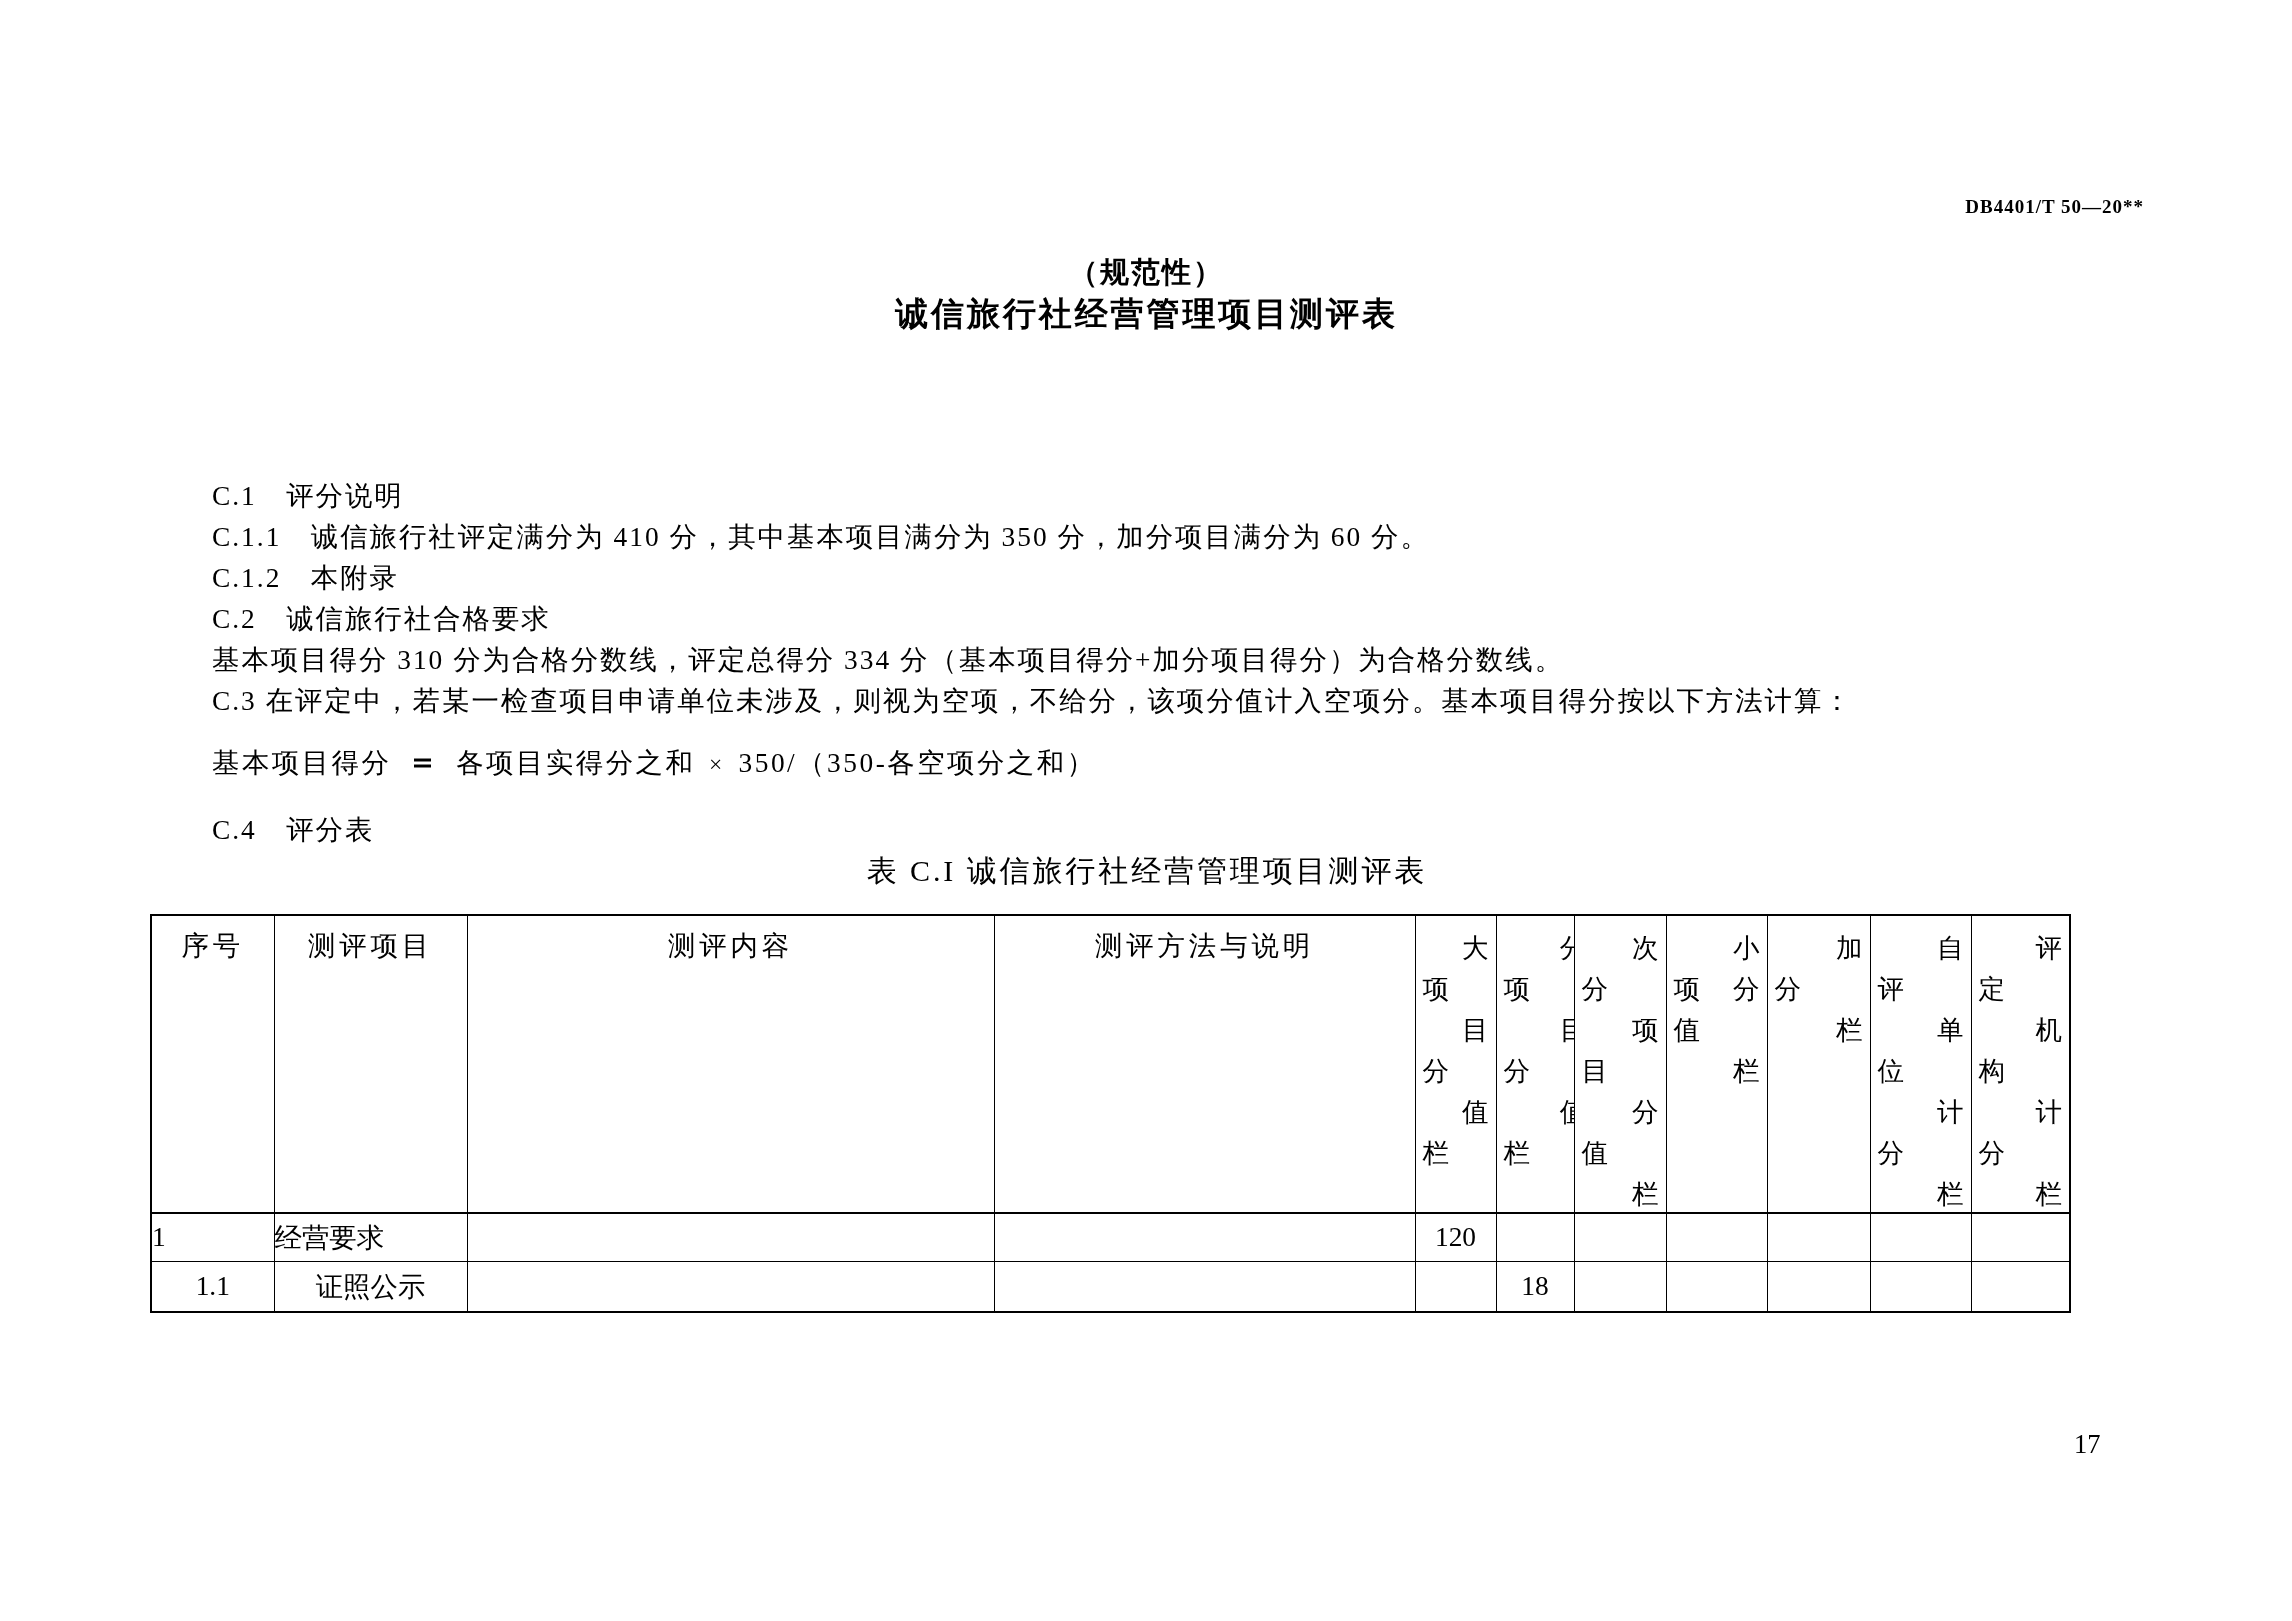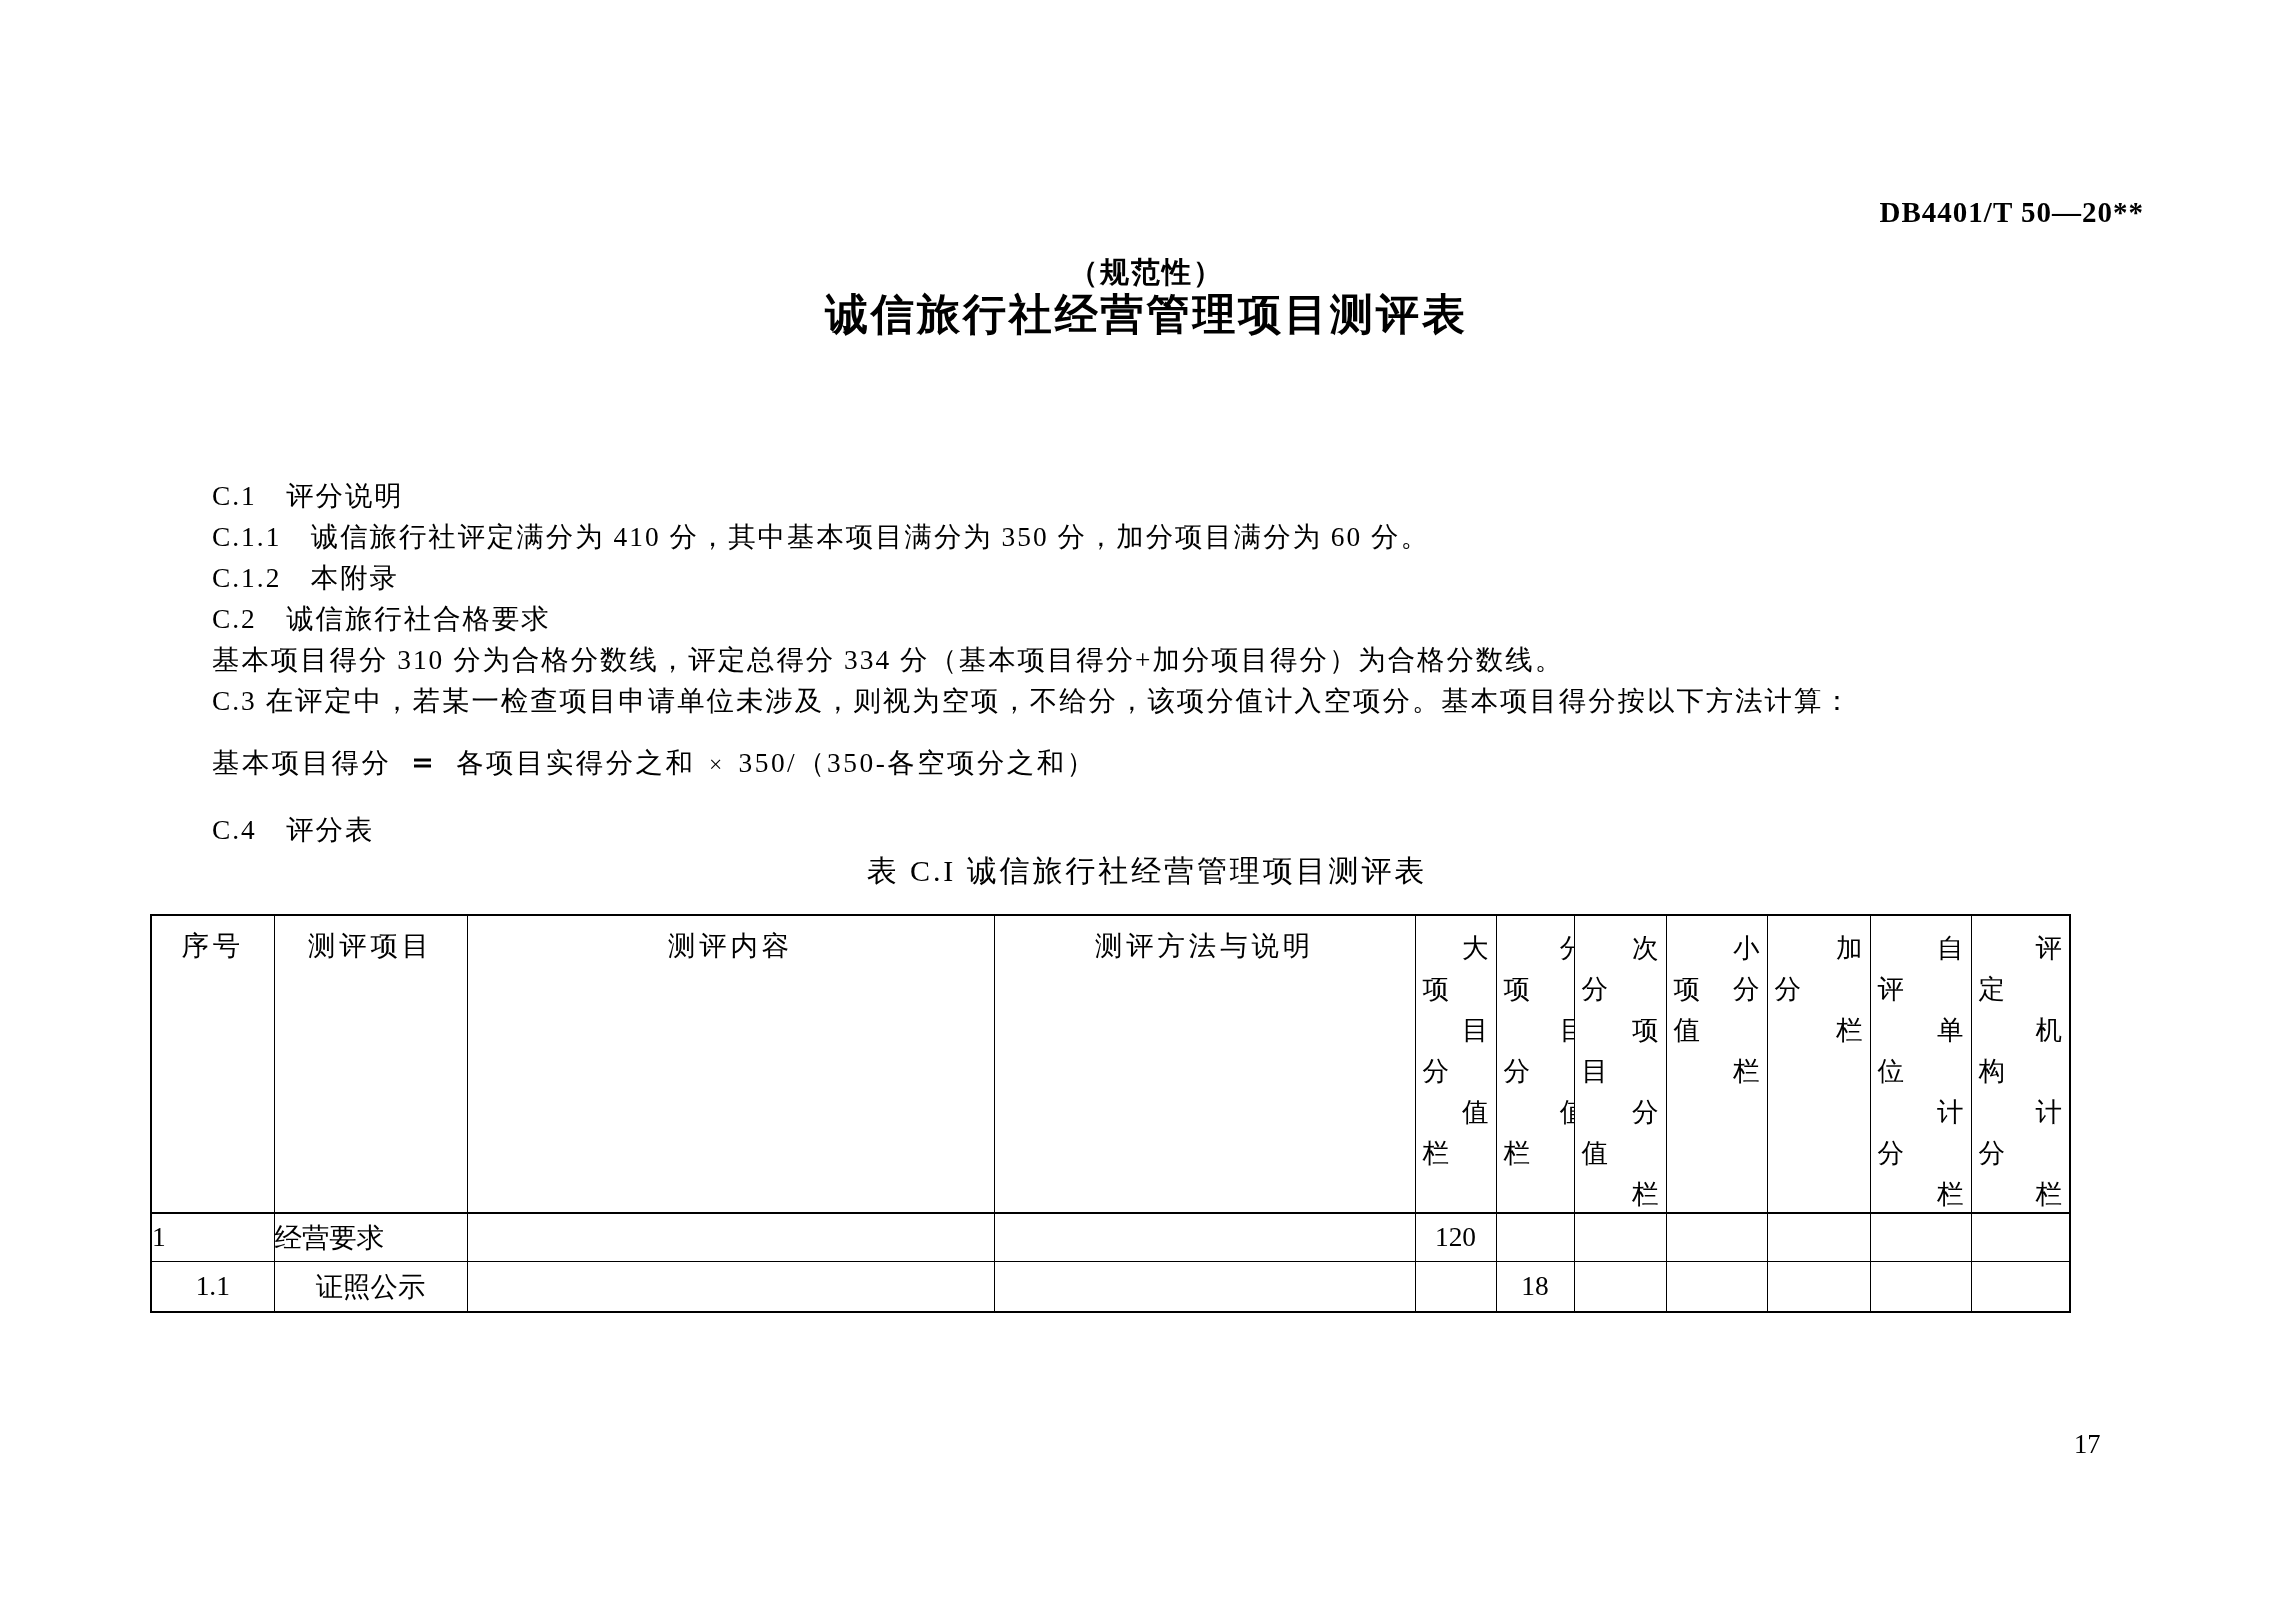--- a/index.html
+++ b/index.html
@@ -2,23 +2,23 @@
 <html><head>
 <meta charset="utf-8">
 <style>
   html,body{margin:0;padding:0;background:#888;}
   .page{
     position:relative;width:2293px;height:1621px;background:#ffffff;
     font-family:"Liberation Serif","DejaVu Serif",serif;color:#000;
     overflow:hidden;margin:0 auto;
   }
   
-  .doc-number{position:absolute;top:196px;right:149px;font-size:29px;font-weight:bold;letter-spacing:1px;}
+  .doc-number{position:absolute;top:196px;right:149px;font-size:19px;font-weight:bold;letter-spacing:1px;}
   .normative{position:absolute;top:253px;left:0;width:100%;text-align:center;font-size:29px;font-weight:bold;letter-spacing:2px;}
-  .doc-title{position:absolute;top:286px;left:0;width:100%;text-align:center;font-size:43px;font-weight:bold;letter-spacing:2.9px;}
+  .doc-title{position:absolute;top:292px;left:0;width:100%;text-align:center;font-size:33px;font-weight:bold;letter-spacing:2.9px;}
   
   .intro{position:absolute;top:374px;left:147px;width:2000px;font-size:27.4px;line-height:56px;
          text-align:justify;text-indent:71px;letter-spacing:2.5px;margin:0;}
   .clauses{position:absolute;top:476px;left:147px;width:2019px;}
   .clause{margin:0;height:41px;line-height:41px;font-size:27.4px;letter-spacing:2px;padding-left:65px;white-space:nowrap;}
   .formula{position:absolute;top:739px;left:212px;font-size:27.4px;line-height:45px;letter-spacing:2.5px;margin:0;white-space:nowrap;}
   .formula .eq{font-weight:bold;font-size:31px;margin:0 15.7px;}
   .formula .times{font-size:23.5px;margin:0 13.7px;}
   .c4-heading{position:absolute;top:810px;left:147px;width:2019px;}
   

